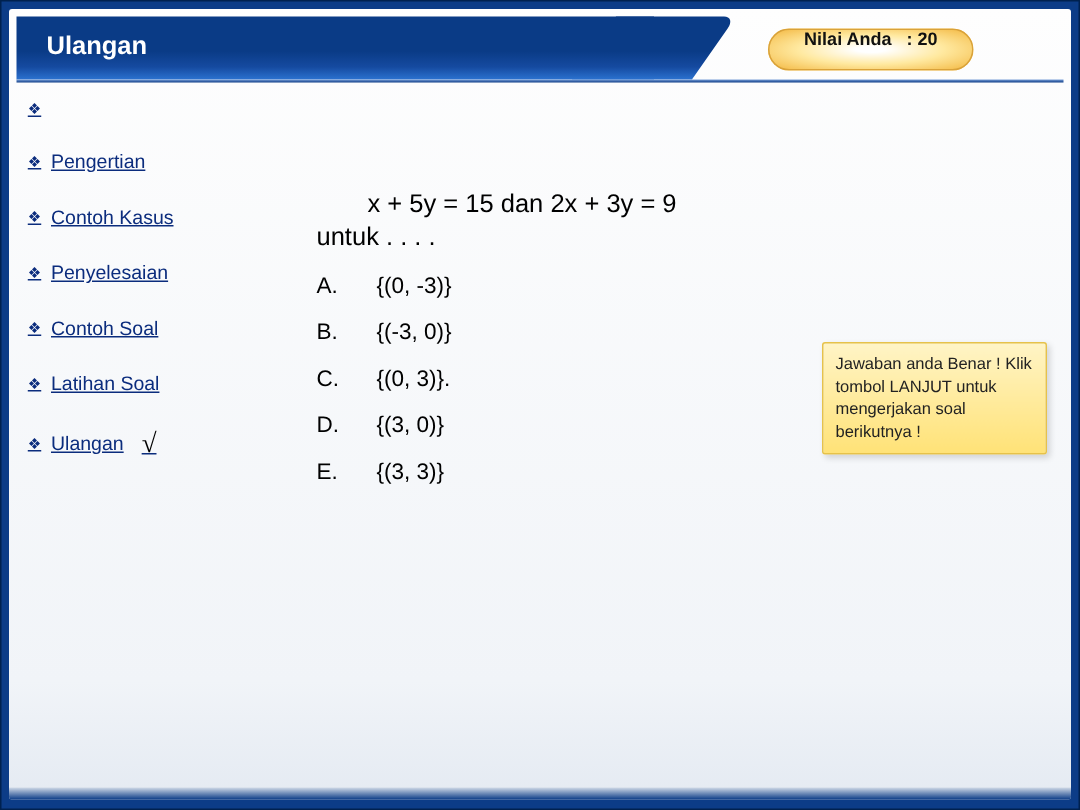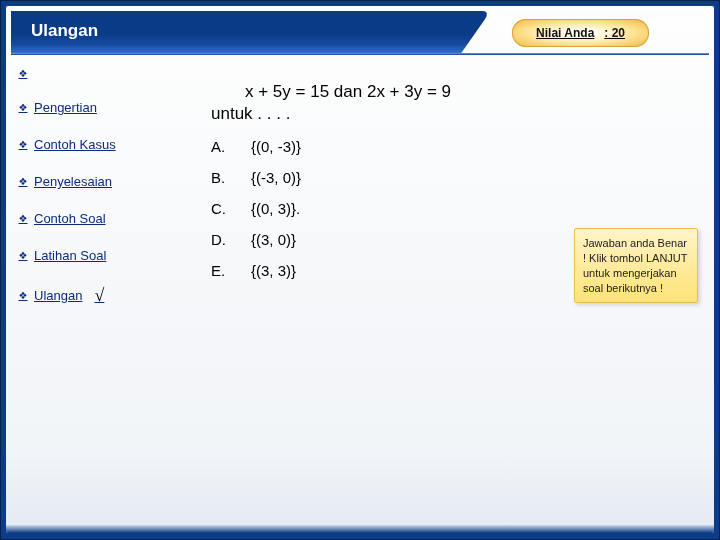--- a/index.html
+++ b/index.html
@@ -39,26 +39,25 @@
     transform: skewX(-35deg);
     border-radius: 0 8px 0 0;
   }
   .header-title {
     position: absolute; left: 20px; top: 10px;
     color: #fff; font-size: 17px; font-weight: bold;
     z-index: 2;
   }
   .score-wrap {
     position: absolute; right: 60px; top: 8px; height: 28px;
-    display: flex; align-items: center; z-index: 3;
+    display: flex; align-items: flex-start; z-index: 3;
     background: radial-gradient(ellipse at center, #fff 10%, #ffe9a0 50%, #f2b43a 100%);
     border-radius: 14px;
     padding: 0 24px;
     box-shadow: inset 0 0 0 1px #d9a23a;
-    text-decoration: underline;
   }
   .score-label { font-size: 12px; font-weight: bold; color:#111; margin-right: 10px; }
   .score-value { font-size: 12px; font-weight: bold; color:#111; }
   .below-hr {
     position:absolute; left:0; right:0; top:42px; height:2px;
     background: linear-gradient(#7aa0d8,#0c3c87);
   }
 
   .sidebar {
     position: absolute; left: 12px; top: 62px; width: 185px;
@@ -80,28 +79,28 @@
   }
 
   .main {
     position: absolute; left: 205px; top: 54px; right: 10px; bottom: 14px;
   }
   .soal-no { font-size: 12px; font-weight: bold; margin-bottom: 3px; }
   .question {
     font-size: 17px; line-height: 1.25; max-width: 325px;
     margin-bottom: 14px;
   }
-  .question .eq { padding-left: 34px; display:block; }
+  .question .eq { padding-left: 34px; display:block;margin-top:44px; }
 
   .options { display: grid; grid-template-columns: 40px auto; row-gap: 14px; align-items: center; font-size: 15px; }
   .options .lab { font-weight: normal; }
   .options .val { }
 
   .feedback {
-    position: absolute; right: 6px; top: 168px; width: 124px;
+    position: absolute; right: 6px; top: 168px; width: 150px;
     background: linear-gradient(#fff4c6,#ffe277);
     border: 1px solid #e6c24a; border-radius: 2px;
     padding: 7px 8px; font-size: 11px; line-height: 1.35;
     box-shadow: 2px 2px 4px rgba(0,0,0,.15);
     color:#222;
   }
 
   .btn-row {
     position: absolute; left: 115px; bottom: 40px;
     display: flex; gap: 28px;

